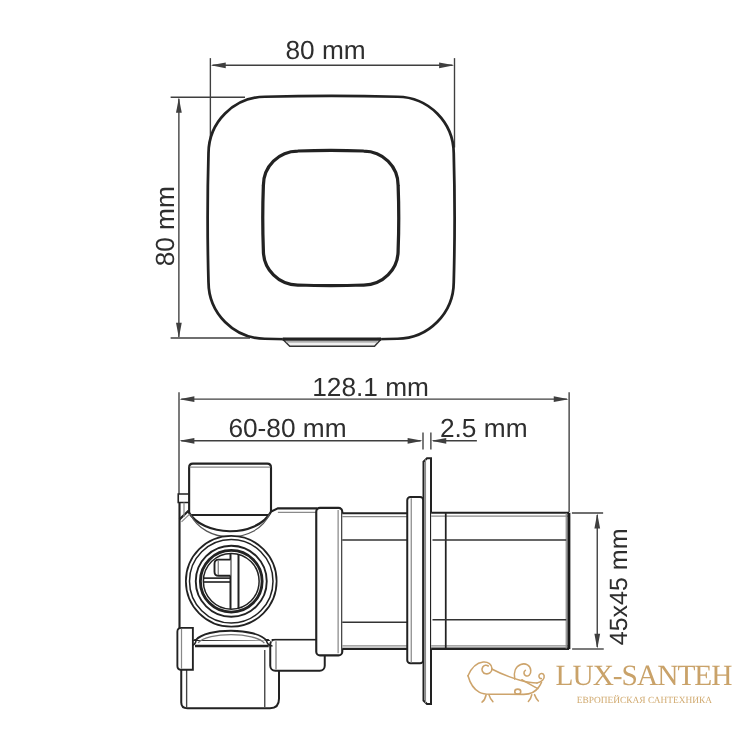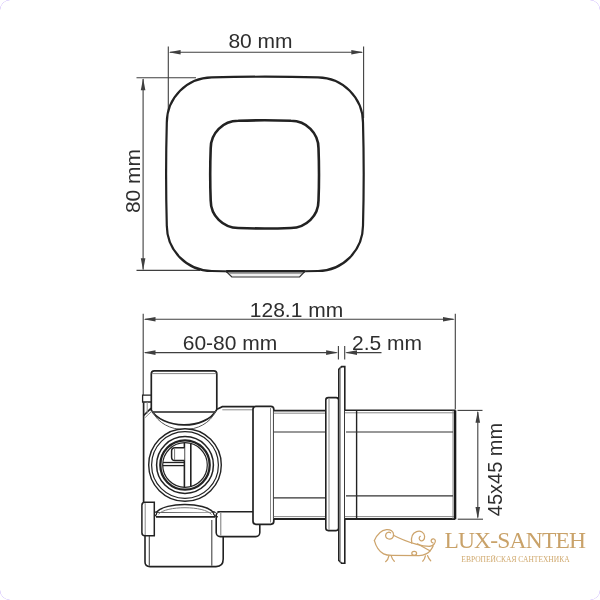--- a/index.html
+++ b/index.html
@@ -1,16 +1,16 @@
 <!DOCTYPE html>
 <html><head>
 <meta charset="utf-8">
 <style>
 html,body{margin:0;padding:0;background:#ffffff;}
-#wrap{width:600px;height:600px;position:relative;overflow:hidden;background:#8b5cf6;border-radius:10px;}
+#wrap{width:600px;height:600px;position:relative;overflow:hidden;background:#8b5cf6;}
 svg{position:absolute;top:0;left:0;}
 text{font-family:"Liberation Sans",sans-serif;fill:#2e2e2e;}
 .wm{font-family:"Liberation Serif",serif;}
 </style>
 </head>
 <body>
 <div id="wrap">
 <svg width="600" height="600" viewBox="0 0 600 600">
 <rect width="600" height="600" fill="#ffffff"></rect>
 

